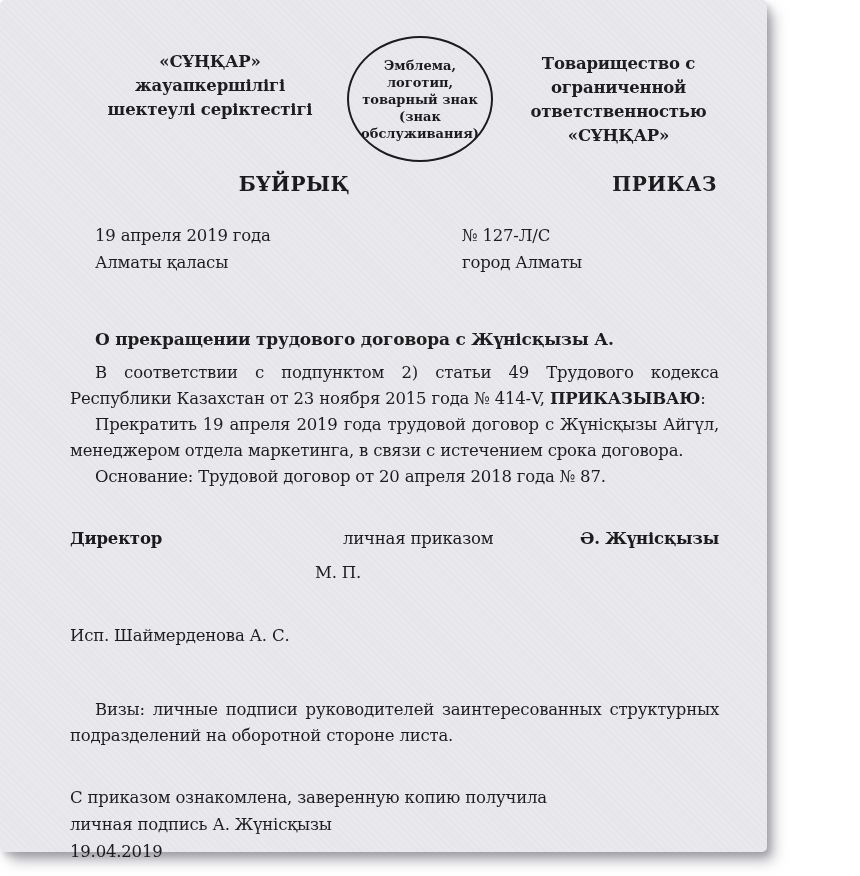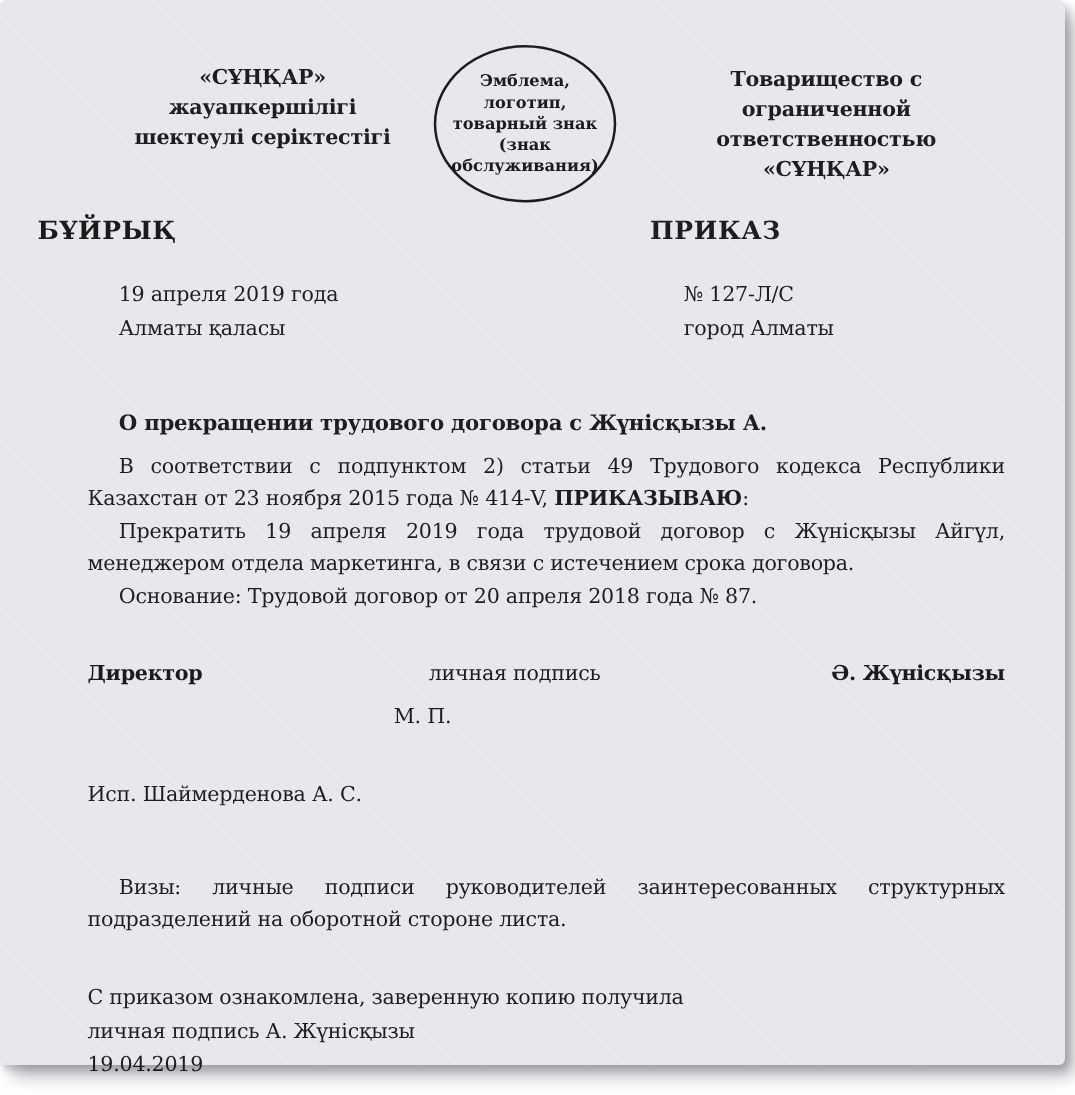--- a/index.html
+++ b/index.html
@@ -12,21 +12,21 @@
     position: relative;
     width: 860px;
     height: 876px;
     background: #ffffff;
     overflow: hidden;
   }
   .paper {
     position: absolute;
     left: 0;
     top: 0;
-    width: 852px;
+    width: 767px;
     height: 852px;
     background: #e9e9ed;
     border-radius: 5px;
     box-shadow: 8px 10px 14px -2px rgba(110,110,120,0.55),
                 3px 4px 6px rgba(120,120,128,0.35);
     color: #1b1b1d;
     box-sizing: border-box;
   }
   .paper::before {
     content: "";
@@ -72,21 +72,21 @@
     font-weight: bold;
     font-size: 13px;
     line-height: 17px;
     text-align: center;
   }
   .titles { padding-top: 10px; }
   .doc-title {
     font-weight: bold;
     font-size: 20px;
     letter-spacing: 0.5px;
-    text-align: left;
+    text-align: right;
   }
   .doc-title-kz { transform: translateX(-20px); }
 
   
   .dates-row {
     display: flex;
     padding-left: 95px;
     margin-top: 26px;
     font-size: 16.5px;
     line-height: 27px;
@@ -177,21 +177,21 @@
       <p class="subject">О прекращении трудового договора с Жүнісқызы А.</p>
 
       <p class="para justify"><span>В соответствии с подпунктом 2) статьи 49 Трудового кодекса Республики Казахстан от 23 ноября 2015 года № 414-V, </span><span class="b">ПРИКАЗЫВАЮ</span><span>:</span></p>
 
       <p class="para justify tight">Прекратить 19 апреля 2019 года трудовой договор с Жүнісқызы Айгүл, менеджером отдела маркетинга, в связи с истечением срока договора.</p>
 
       <p class="para tight">Основание: Трудовой договор от 20 апреля 2018 года № 87.</p>
 
       <div class="sign-row">
         <span class="b">Директор</span>
-        <span class="sign-note">личная подпись</span>
+        <span class="sign-note">личная приказом</span>
         <span class="b sign-name">Ә. Жүнісқызы</span>
       </div>
 
       <div class="stamp">М. П.</div>
 
       <div class="executor">Исп. Шаймерденова А. С.</div>
 
       <p class="para justify visas">Визы: личные подписи руководителей заинтересованных структурных подразделений на оборотной стороне листа.</p>
 
       <div class="ack-block">

